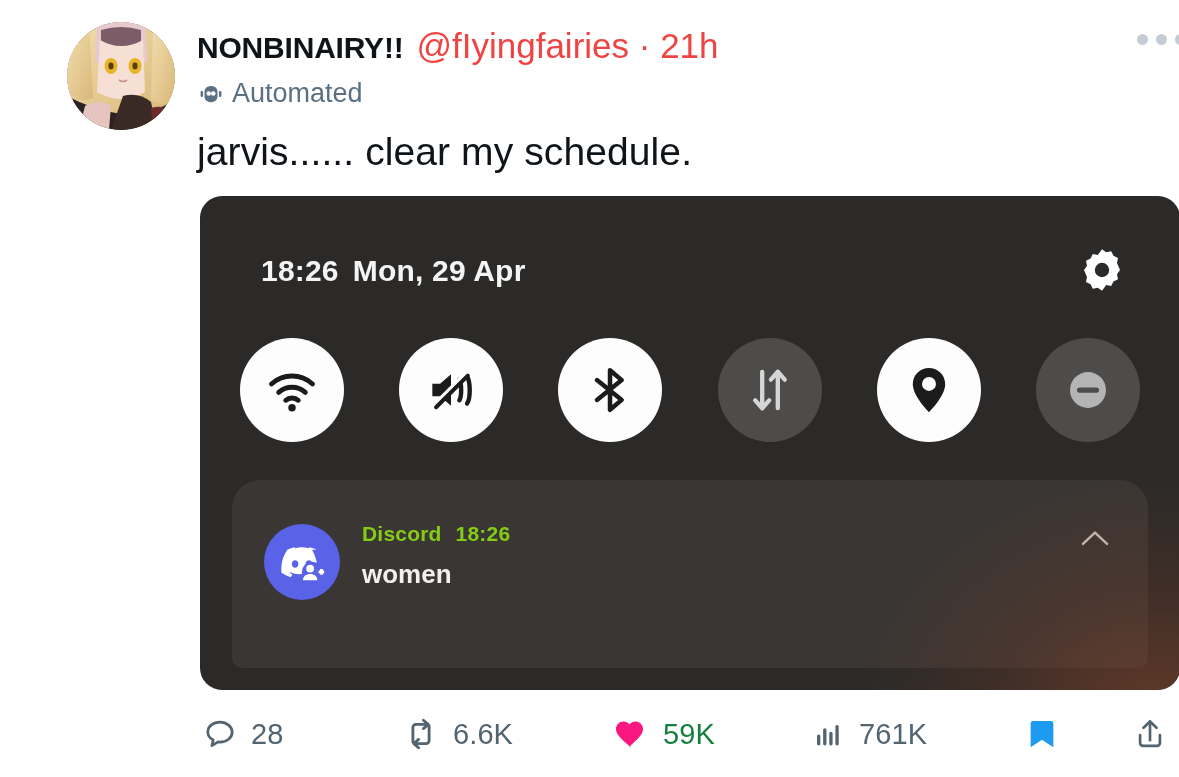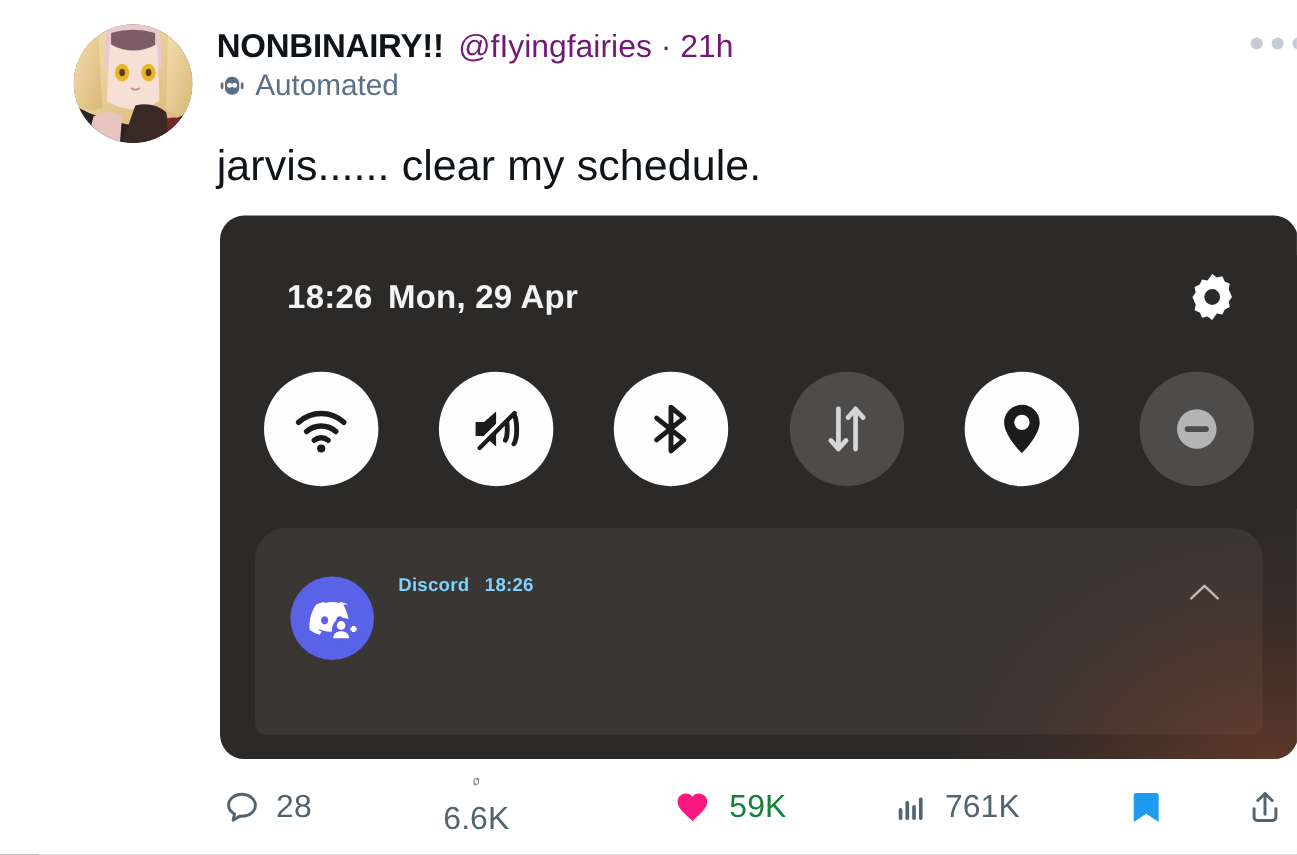--- a/index.html
+++ b/index.html
@@ -43,30 +43,30 @@
     align-items: baseline;
     white-space: nowrap;
   }
   .display-name {
     font-size: 30px;
     font-weight: bold;
     color: #0f1419;
     letter-spacing: -0.2px;
   }
   .handle {
-    font-size: 29px;
-    color: #701a75;
+    font-size: 35px;
+    color: #ef4444;
     margin-left: 13px;
     font-weight: normal;
   }
 
   .automated-row {
     position: absolute;
     left: 163px;
-    top: 62px;
+    top: 78px;
     display: flex;
     align-items: center;
     gap: 8px;
   }
   .bot-icon { width: 26px; height: 26px; display: block; }
   .automated-label {
     font-size: 27px;
     color: #5b7083;
   }
 
@@ -189,22 +189,22 @@
   }
   .notif-app-icon svg { display: block; width: 50px; height: 50px; }
 
   .notif-body {
     position: absolute;
     left: 130px;
     top: 42px;
     right: 90px;
   }
   .notif-meta {
-    font-size: 17px;
-    color: #7dd3fc;
+    font-size: 21px;
+    color: #84cc16;
     font-weight: bold;
     letter-spacing: 0.2px;
     white-space: nowrap;
   }
   .notif-meta .time { margin-left: 14px; font-weight: bold; }
   .notif-title {
     margin-top: 13px;
     font-size: 26px;
     font-weight: bold;
     color: #f2efed;
@@ -239,21 +239,21 @@
     gap: 14px;
     height: 56px;
   }
   .action svg { display: block; }
   .action-count {
     font-size: 29px;
     color: #536471;
     letter-spacing: 0.1px;
   }
   .action.reply   { left: 0px; }
-  .action.retweet { left: 200px; flex-direction: column; }
+  .action.retweet { left: 200px; }
   .action.like    { left: 410px; }
   .action.views   { left: 610px; }
   .action.bookmark{ left: 822px; }
   .action.share   { left: 930px; }
 
   .action.like .action-count { color: #15803d; }
 </style>
 </head>
 <body>
 
@@ -391,20 +391,21 @@
           <path fill="#ffffff" d="M16.6 27.6c0-2.6 2.1-4 4.6-4s4.6 1.4 4.6 4z"></path>
           <path fill="#ffffff" d="M26.6 21.4h3.6v1.9h-3.6z"></path>
           <path fill="#ffffff" d="M27.5 20.5h1.9v3.6h-1.9z"></path>
         </svg>
       </div>
 
       <div class="notif-body">
         <div class="notif-meta">
           <span>Discord</span><span class="time">18:26</span>
         </div>
+        <div class="notif-title">women</div>
       </div>
 
       <div class="notif-collapse">
         <svg viewBox="0 0 24 18">
           <path fill="none" stroke="#cfc9c5" stroke-width="1.7" stroke-linecap="round" stroke-linejoin="round" d="M3.5 13.2L12 5.2l8.5 8"></path>
         </svg>
       </div>
     </div>
 
   </div>

